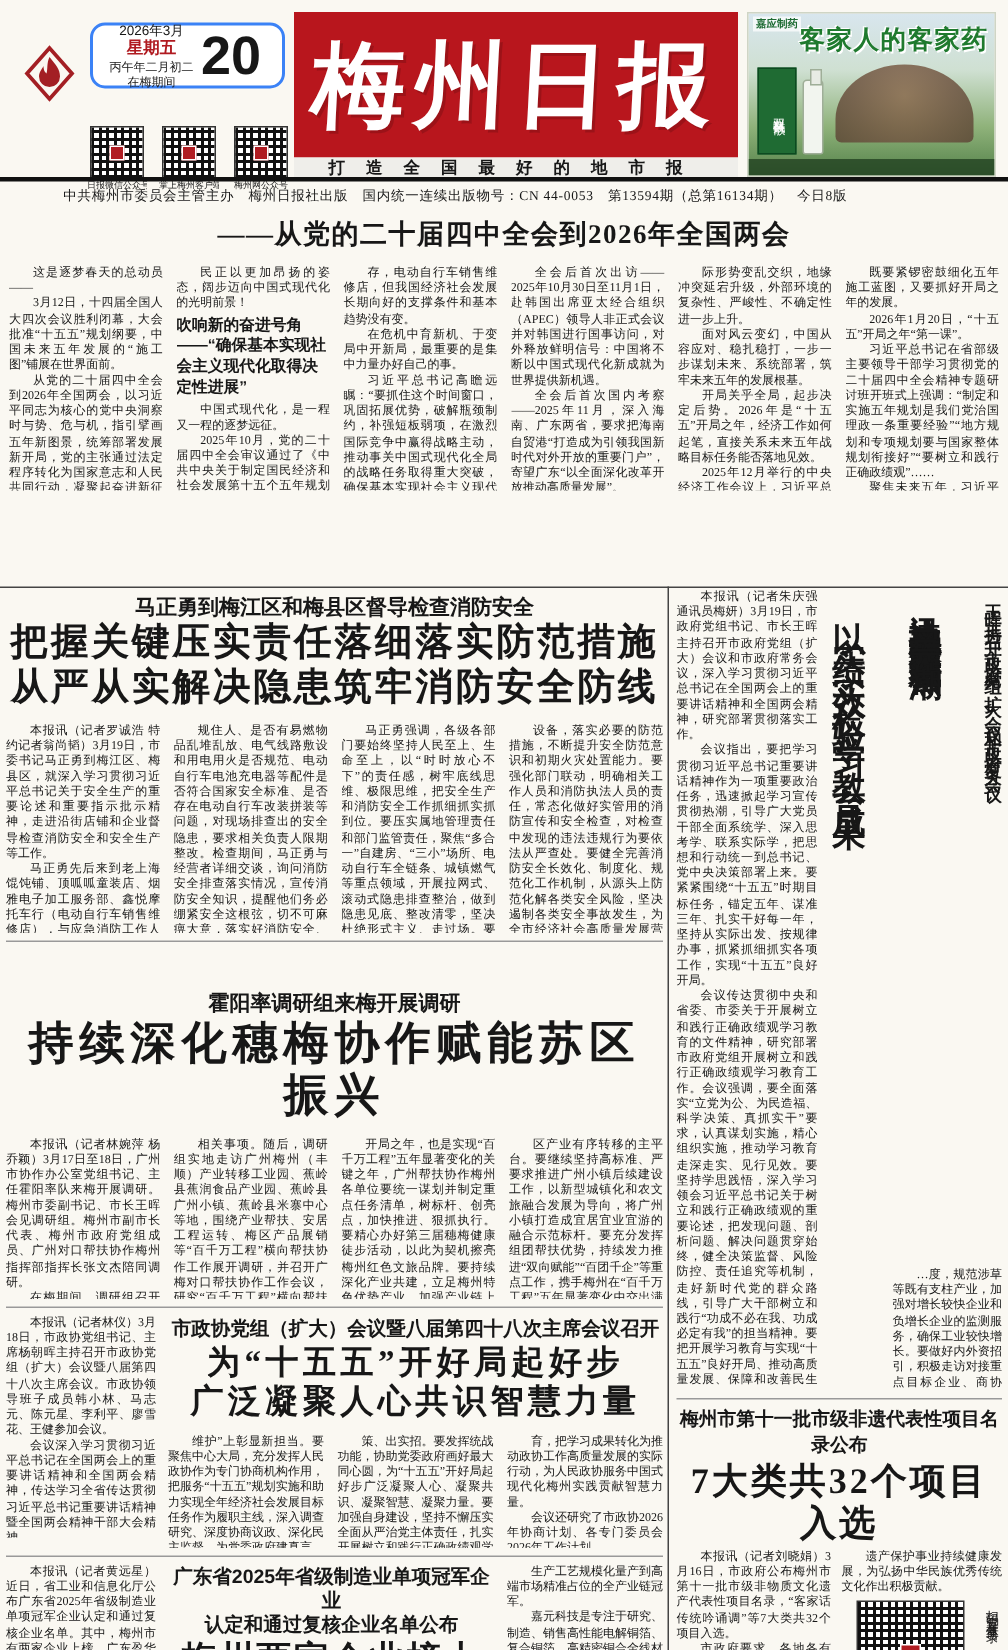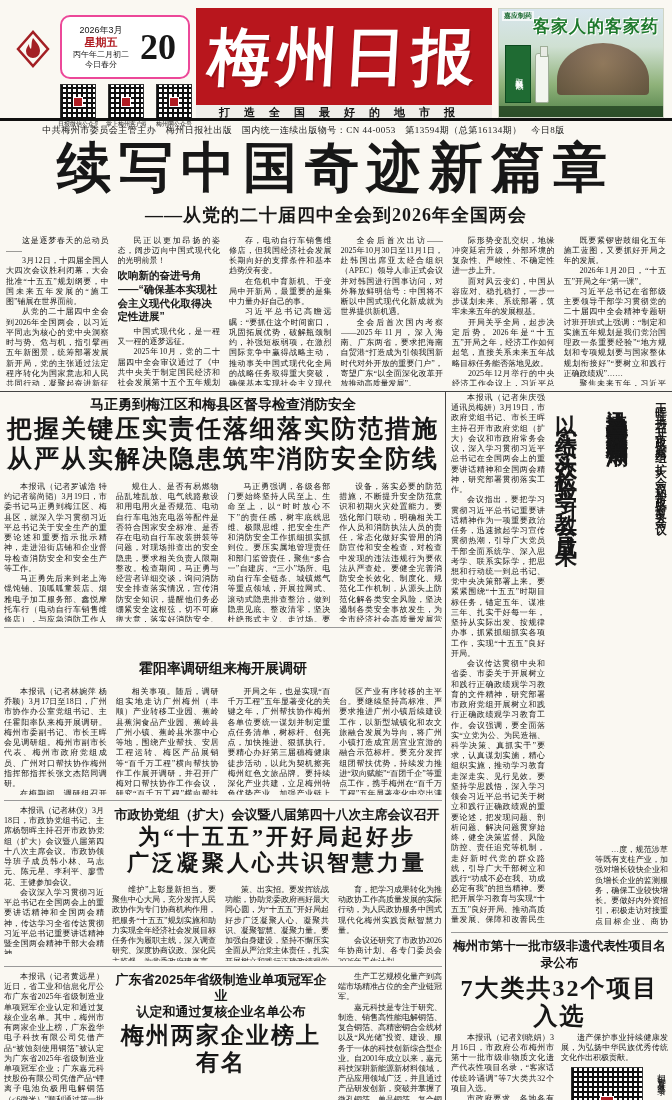--- a/index.html
+++ b/index.html
@@ -3,27 +3,27 @@
 <meta charset="utf-8">
 <style>
   html,body{margin:0;padding:0;background:#e8e6e0;}
   .page{position:relative;width:672px;height:1100px;margin:0 auto;background:#faf8f2;
         font-family:"Liberation Serif",serif;color:#171717;overflow:hidden;
         box-shadow:0 0 6px rgba(0,0,0,.3);}
   .page *{box-sizing:border-box;}
 
   
   .logo{position:absolute;left:12px;top:28px;width:42px;height:42px;}
-  .datebox{position:absolute;left:60px;top:15px;width:130px;height:64px;border:2px solid #ec4899;
+  .datebox{position:absolute;left:60px;top:15px;width:130px;height:44px;border:2px solid #3b82f6;
            border-radius:10px;background:#fff;display:flex;align-items:center;padding:2px 6px;}
   .datebox .dleft{flex:1;text-align:center;line-height:1.25;font-family:"Liberation Sans",sans-serif;}
   .d-ym{font-size:9px;}
   .d-week{font-size:11px;font-weight:bold;color:#b01a20;}
   .d-lunar,.d-term{font-size:8px;}
-  .d-day{font-size:36px;font-weight:900;width:48px;text-align:center;font-family:Liberation Serif, serif;}
+  .d-day{font-size:36px;font-weight:900;width:48px;font-family:Liberation Sans, sans-serif;}
   .qrs{position:absolute;left:58px;top:84px;display:flex;gap:8px;}
   .qrunit{width:40px;text-align:center;}
   .qr{width:36px;height:36px;margin:0 auto;border:1px solid #333;position:relative;background:
       repeating-linear-gradient(0deg,#111 0 2px,transparent 2px 5px),
       repeating-linear-gradient(90deg,#111 0 2px,#fff 2px 5px);}
   .qr::after{content:"";position:absolute;inset:36%;background:#b01c22;border:1px solid #fff;}
   .qr-cap{font-size:6px;line-height:1.4;white-space:nowrap;overflow:hidden;}
   .masthead{position:absolute;left:196px;top:8px;width:296px;height:97px;background:#b8161d;
             color:#fff;display:flex;align-items:center;justify-content:center;}
   .masthead span{font-size:62px;font-weight:900;letter-spacing:6px;transform:skewX(-3deg);
@@ -122,21 +122,21 @@
       <path d="M6 21 L21 4 L36 21 L21 38 Z" fill="none" stroke="#a31f24" stroke-width="2.5"></path>
       <path d="M21 10 c4 5 7 8 7 13 a7 7 0 0 1 -14 0 c0 -3 2 -5 3 -7 c0 3 1 4 2 5 c1 -3 0 -7 2 -11 z" fill="#a31f24"></path>
     </svg>
   </div>
 
   <div class="datebox">
     <div class="dleft">
       <div class="d-ym">2026年3月</div>
       <div class="d-week">星期五</div>
       <div class="d-lunar">丙午年二月初二</div>
-      <div class="d-term">今日春分</div>
+      <div class="d-term">在梅期间</div>
     </div>
     <div class="d-day">20</div>
   </div>
 
   <div class="qrs">
     <div class="qrunit">
       <div class="qr"></div>
       <div class="qr-cap">日报微信公众号</div>
     </div>
     <div class="qrunit">
@@ -162,21 +162,20 @@
       <span>双料喉风散</span>
     </div>
     <div class="ad-bottle"></div>
     <div class="ad-footer"></div>
   </div>
 
   <div class="toprule"></div>
   <div class="pubinfo">中共梅州市委员会主管主办　梅州日报社出版　国内统一连续出版物号：CN 44-0053　第13594期（总第16134期）　今日8版</div>
 
   <section class="lead">
-    <h1 class="lead-h1">续写中国奇迹新篇章</h1>
     <div class="lead-sub">——从党的二十届四中全会到2026年全国两会</div>
     <div class="cols">
       <div class="col">
           <p class="p">这是逐梦春天的总动员——</p>
           <p class="p">3月12日，十四届全国人大四次会议胜利闭幕，大会批准“十五五”规划纲要，中国未来五年发展的“施工图”铺展在世界面前。</p>
           <p class="p">从党的二十届四中全会到2026年全国两会，以习近平同志为核心的党中央洞察时与势、危与机，指引擘画五年新图景，统筹部署发展新开局，党的主张通过法定程序转化为国家意志和人民共同行动，凝聚起奋进新征程的磅礴力量。</p>
         </div>
       <div class="col">
         <div>
             <p class="p">民正以更加昂扬的姿态，阔步迈向中国式现代化的光明前景！</p>
@@ -237,20 +236,21 @@
         <div class="col">
             <p class="p">设备，落实必要的防范措施，不断提升安全防范意识和初期火灾处置能力。要强化部门联动，明确相关工作人员和消防执法人员的责任，常态化做好实管用的消防宣传和安全检查，对检查中发现的违法违规行为要依法从严查处。要健全完善消防安全长效化、制度化、规范化工作机制，从源头上防范化解各类安全风险，坚决遏制各类安全事故发生，为全市经济社会高质量发展营造安全稳定的良好环境。</p>
           </div>
       </div>
     </article>
 
     <hr class="hrule">
 
     <article class="artB">
       <div class="kicker">霍阳率调研组来梅开展调研</div>
+      <div class="headline">持续深化穗梅协作赋能苏区振兴</div>
       <div class="cols">
         <div class="col">
             <p class="p">本报讯（记者林婉萍 杨乔颖）3月17日至18日，广州市协作办公室党组书记、主任霍阳率队来梅开展调研。梅州市委副书记、市长王晖会见调研组。梅州市副市长代表、梅州市政府党组成员、广州对口帮扶协作梅州指挥部指挥长张文杰陪同调研。</p>
             <p class="p">在梅期间，调研组召开第三届“奋进新程、赓续红色血脉”穗梅健康徒步活动座谈会，研讨徒步活动方案及需协调解决的</p>
           </div>
         <div class="col">
             <p class="p">相关事项。随后，调研组实地走访广州梅州（丰顺）产业转移工业园、蕉岭县蕉润食品产业园、蕉岭县广州小镇、蕉岭县米寨中心等地，围绕产业帮扶、安居工程运转、梅区产品展销等“百千万工程”横向帮扶协作工作展开调研，并召开广梅对口帮扶协作工作会议，研究“百千万工程”横向帮扶协作五年显著变化的思路举措，部署2026年工作。</p>
           </div>
         <div class="col">
             <p class="p">开局之年，也是实现“百千万工程”五年显著变化的关键之年，广州帮扶协作梅州各单位要统一谋划并制定重点任务清单，树标杆、创亮点，加快推进、狠抓执行。要精心办好第三届穗梅健康徒步活动，以此为契机擦亮梅州红色文旅品牌。要持续深化产业共建，立足梅州特色优势产业，加强产业链上下游对接，推动更多优质项目落地见效，助力梅州更好建设承接粤港澳大湾</p>

